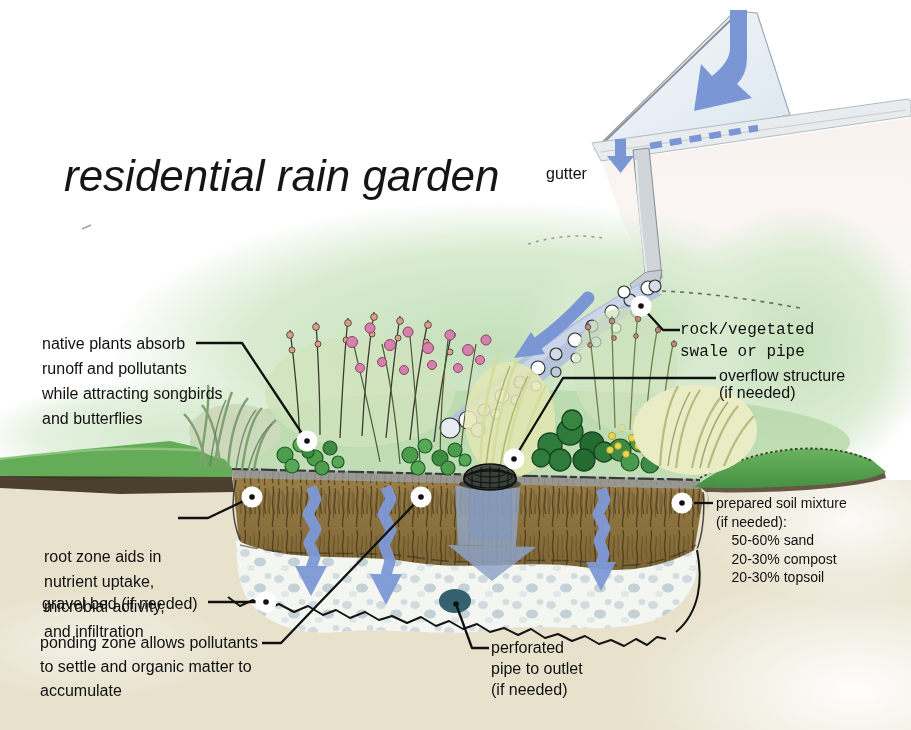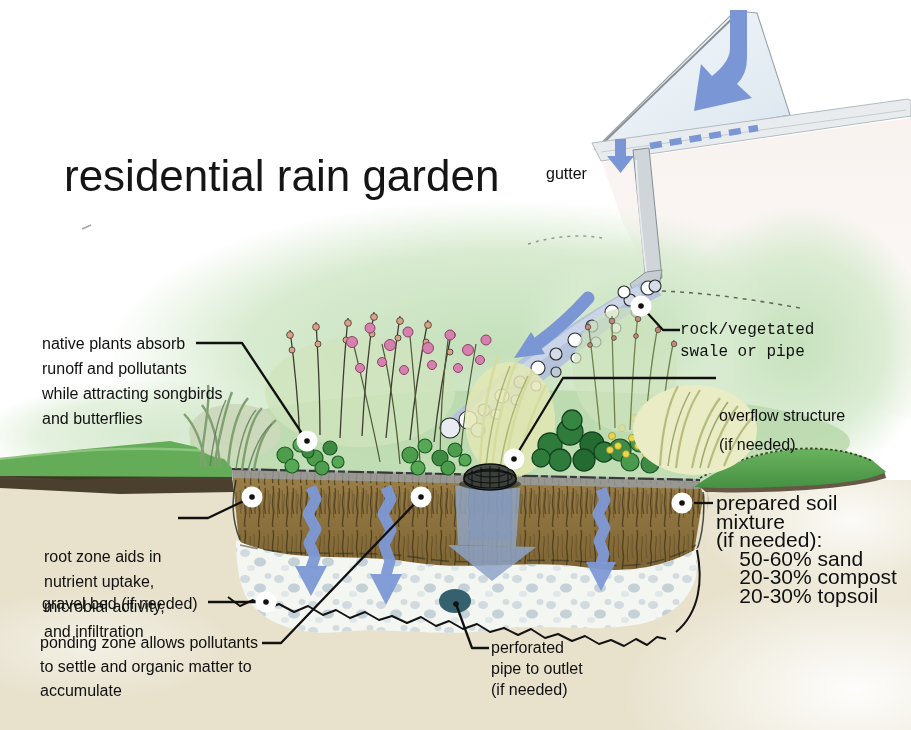--- a/index.html
+++ b/index.html
@@ -1,28 +1,28 @@
 <!DOCTYPE html>
 <html><head>
 <meta charset="utf-8">
 <style>
   html,body{margin:0;padding:0;background:#fff;}
   .stage{position:relative;width:911px;height:730px;background:#ffffff;overflow:hidden;
          font-family:"Liberation Sans",sans-serif;color:#101010;}
   .stage svg{position:absolute;left:0;top:0;}
   .title-block{position:absolute;left:64px;top:152px;}
-  .title{font-size:44px;line-height:48px;font-weight:400;letter-spacing:0px;color:#151515;}
+  .title{font-size:44px;line-height:48px;font-weight:400;letter-spacing:0px;color:#151515;font-style:italic;}
   .subtitle{font-size:15.5px;line-height:20px;margin-top:3px;margin-left:4px;color:#161616;}
   .callout{position:absolute;font-size:16px;line-height:25px;white-space:pre-wrap;color:#101010;}
   .c-gutter{left:546px;top:130px;margin-top:31px;}
   .c-native{left:42px;top:331px;}
   .c-rock{left:680px;top:319px;line-height:22px;font-family:Liberation Mono, monospace;}
-  .c-overflow{left:719px;top:367px;line-height:29px;margin-top:34px;}
+  .c-overflow{left:719px;top:367px;line-height:17px;}
   .c-root{left:44px;top:506px;margin-top:38px;}
-  .c-prepared{left:716px;top:494px;font-size:21px;line-height:18.5px;}
+  .c-prepared{left:716px;top:494px;font-size:14px;line-height:18.5px;}
   .c-gravel{left:42px;top:591px;text-align:center;}
   .c-ponding{left:40px;top:631px;line-height:24px;}
   .c-pipe{left:491px;top:637px;line-height:21px;}
 </style>
 </head>
 <body>
 
 <div class="stage">
 
 <svg width="911" height="730" viewBox="0 0 911 730">

